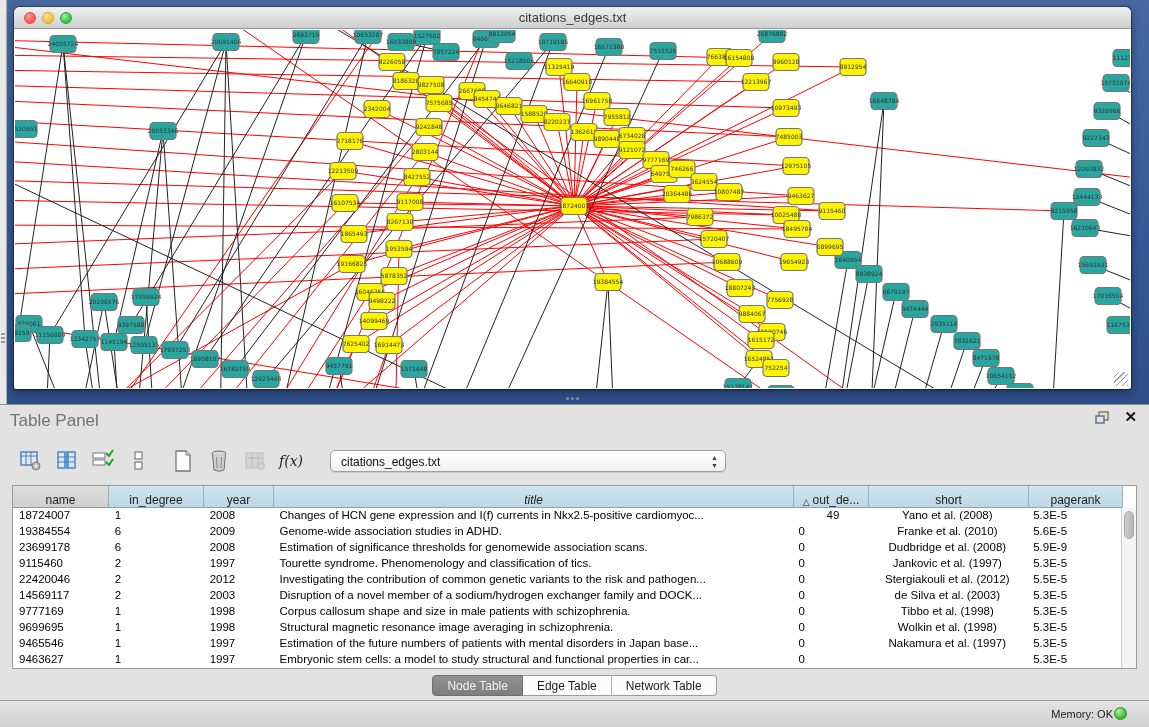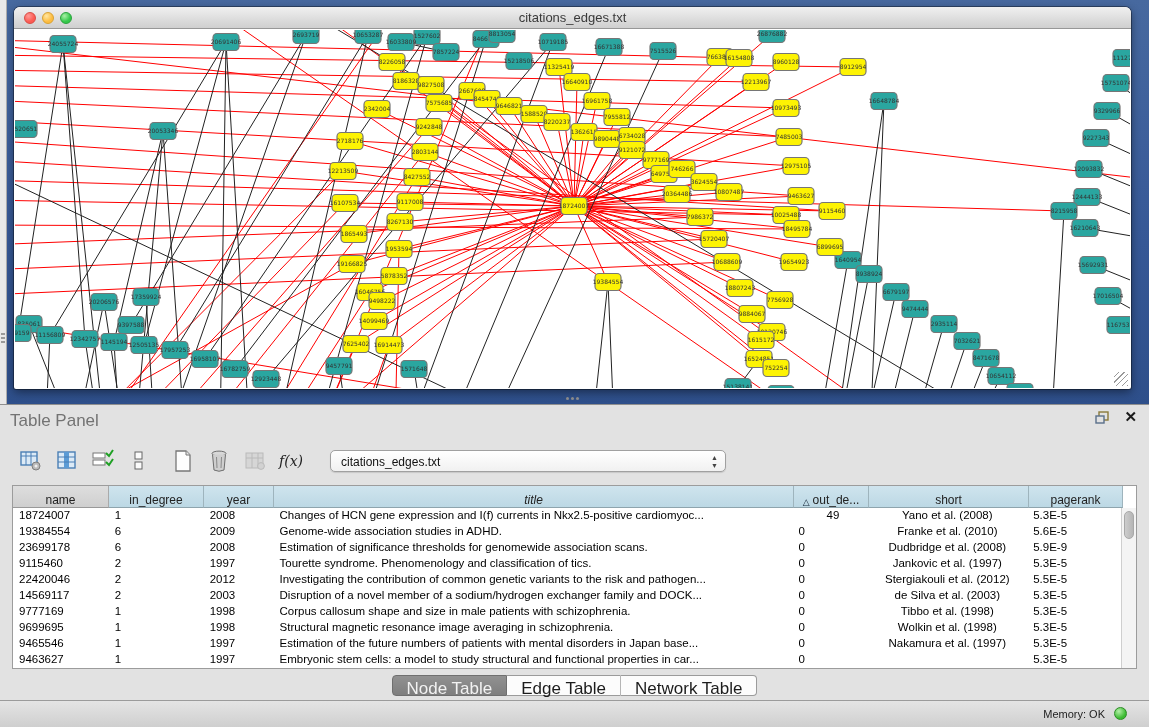--- a/index.html
+++ b/index.html
@@ -71,32 +71,32 @@
   .tr { display:flex; height:16px; }
   .td { font-size:11.5px; color:#000; padding:1px 0 0 6px; white-space:nowrap; overflow:hidden; }
   .td.center { text-align:center; padding-left:0; }
   .vscroll { position:absolute; right:0; top:22px; bottom:0; width:15px;
     background:#f4f4f4; border-left:1px solid #cfcfcf; }
   .vthumb { position:absolute; left:2px; top:3px; width:10px; height:28px;
     background:linear-gradient(90deg,#cdcdcd,#b5b5b5); border-radius:6px; border:1px solid #a8a8a8; }
 
   
   .tabs-row { position:absolute; left:0; top:270px; width:100%; display:flex; justify-content:center; }
-  .tab { height:21px; font-size:17px; padding:3px 14px 0; border:1px solid #9b9b9b;
+  .tab { height:21px; font-size:12px; padding:3px 14px 0; border:1px solid #9b9b9b;
     background:#fcfcfc; color:#1c1c1c; white-space:nowrap; }
   .tab.first { border-radius:4px 0 0 4px; }
   .tab.last { border-radius:0 4px 4px 0; }
   .tab.mid { border-left:none; border-right:none; }
   .tab.sep-l { border-left:1px solid #b5b5b5; }
   .tab.active { background:linear-gradient(#919191,#7e7e7e); color:#f2f2f2; border-color:#6f6f6f; }
 
   
   .status-bar { position:absolute; left:0; top:700px; width:1149px; height:27px;
     background:linear-gradient(#e4e4e4,#cfcfcf); border-top:1px solid #9b9b9b; }
-  .mem-label { position:absolute; right:44px; top:7px; font-size:11px; color:#222; }
+  .mem-label { position:absolute; right:36px; top:7px; font-size:11px; color:#222; }
   .mem-dot { position:absolute; right:22px; top:6px; width:13px; height:13px; border-radius:50%;
     background:radial-gradient(circle at 35% 30%,#b4f0a8,#3dbb33 65%); border:1px solid #2b8d24; }
 </style>
 </head>
 <body>
 
 <div class="desktop">
   <div class="left-strip">
     <div class="left-strip-grip"></div>
   </div>

